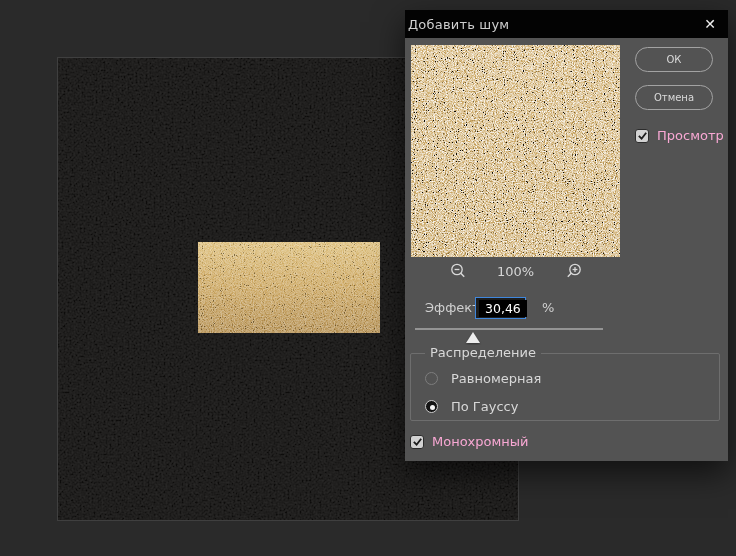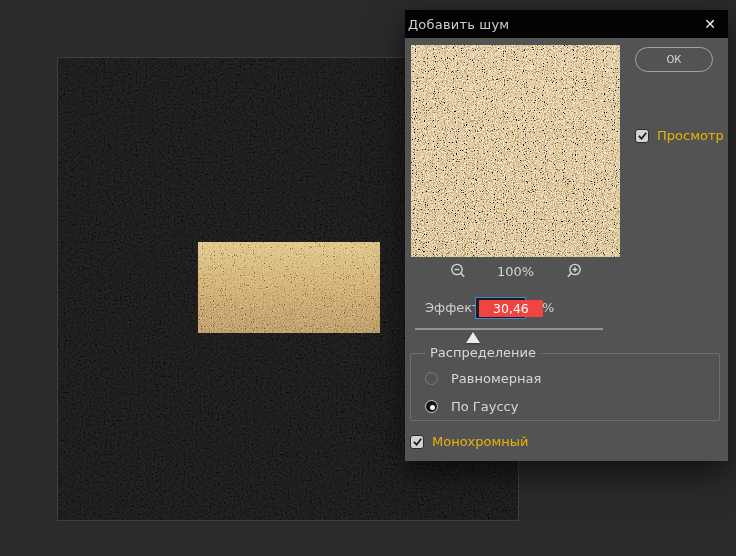--- a/index.html
+++ b/index.html
@@ -41,28 +41,28 @@
   .btn.ok { top:37px; }
   .btn.cancel { top:75px; }
 
   .check-row { position:absolute; display:flex; align-items:center; gap:8px; cursor:pointer; }
   .check-row.preview-cb { left:230px; top:118px; }
   .check-row.mono-cb { left:5px; top:424px; }
   .cb { width:14px; height:14px; border-radius:3px; background:#d2d2d2; border:1px solid #2c2c2c;
         display:flex; align-items:center; justify-content:center; }
   .cb svg { display:none; }
   .cb.on svg { display:block; }
-  .cb-label { color:#eab308;text-align:right; }
+  .cb-label { color:#f9a8d4;text-align:right; }
 
   .effect-row { position:absolute; left:0; top:287px; width:100%; height:22px; }
   .effect-label { position:absolute; left:20px; top:3px; color:#d0d0d0; }
   .effect-input { position:absolute; left:70px; top:0; width:51px; height:22px;
                   background:#1d1d1d; border:1px solid #3f87dd; display:flex;
                   align-items:center; padding-left:3px; cursor:text; }
-  .sel-text { background:#ef4444; color:#ffffff; font-size:12.5px; padding:1px 14px; }
+  .sel-text { background:#000000; color:#ffffff; font-size:12.5px; padding:1px 6px; }
   .caret { display:inline-block; width:1px; height:14px; background:#ffffff; }
   .effect-unit { position:absolute; left:137px; top:3px; color:#d0d0d0; }
 
   .slider { position:absolute; left:10px; top:318px; width:188px; height:20px; cursor:pointer; }
   .slider .track { position:absolute; left:0; top:0; width:100%; height:2px; background:#949494; }
   .slider .thumb { position:absolute; left:51px; top:4px; width:0; height:0;
                    border-left:7px solid transparent; border-right:7px solid transparent;
                    border-bottom:11px solid #ececec;
                    filter:drop-shadow(0 1px 1px rgba(0,0,0,.4)); cursor:grab; }
 
@@ -144,20 +144,21 @@
       <span class="zoom-level">100%</span>
       <svg class="zoom-btn" viewBox="0 0 18 18">
         <circle cx="10" cy="7.5" r="5.2" fill="none" stroke="#d9d9d9" stroke-width="1.3"></circle>
         <line x1="7.6" y1="7.5" x2="12.4" y2="7.5" stroke="#d9d9d9" stroke-width="1.3"></line>
         <line x1="10" y1="5.1" x2="10" y2="9.9" stroke="#d9d9d9" stroke-width="1.3"></line>
         <line x1="6.2" y1="11.3" x2="2.8" y2="14.7" stroke="#d9d9d9" stroke-width="1.5"></line>
       </svg>
     </div>
 
     <button class="btn ok">ОК</button>
+    <button class="btn cancel">Отмена</button>
 
     <div class="check-row preview-cb">
       <span class="cb on">
         <svg width="11" height="11" viewBox="0 0 12 12">
             <polyline points="2,6.5 5,9.5 10,3" fill="none" stroke="#1c1c1c" stroke-width="2"></polyline>
           </svg>
       </span>
       <span class="cb-label">Просмотр</span>
     </div>
 

